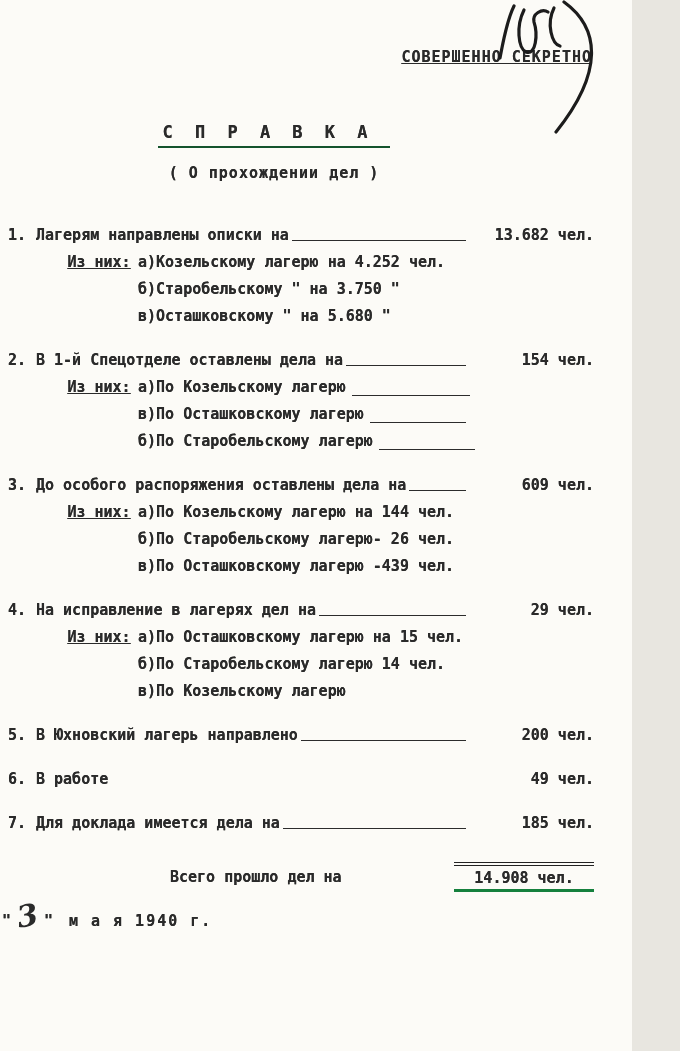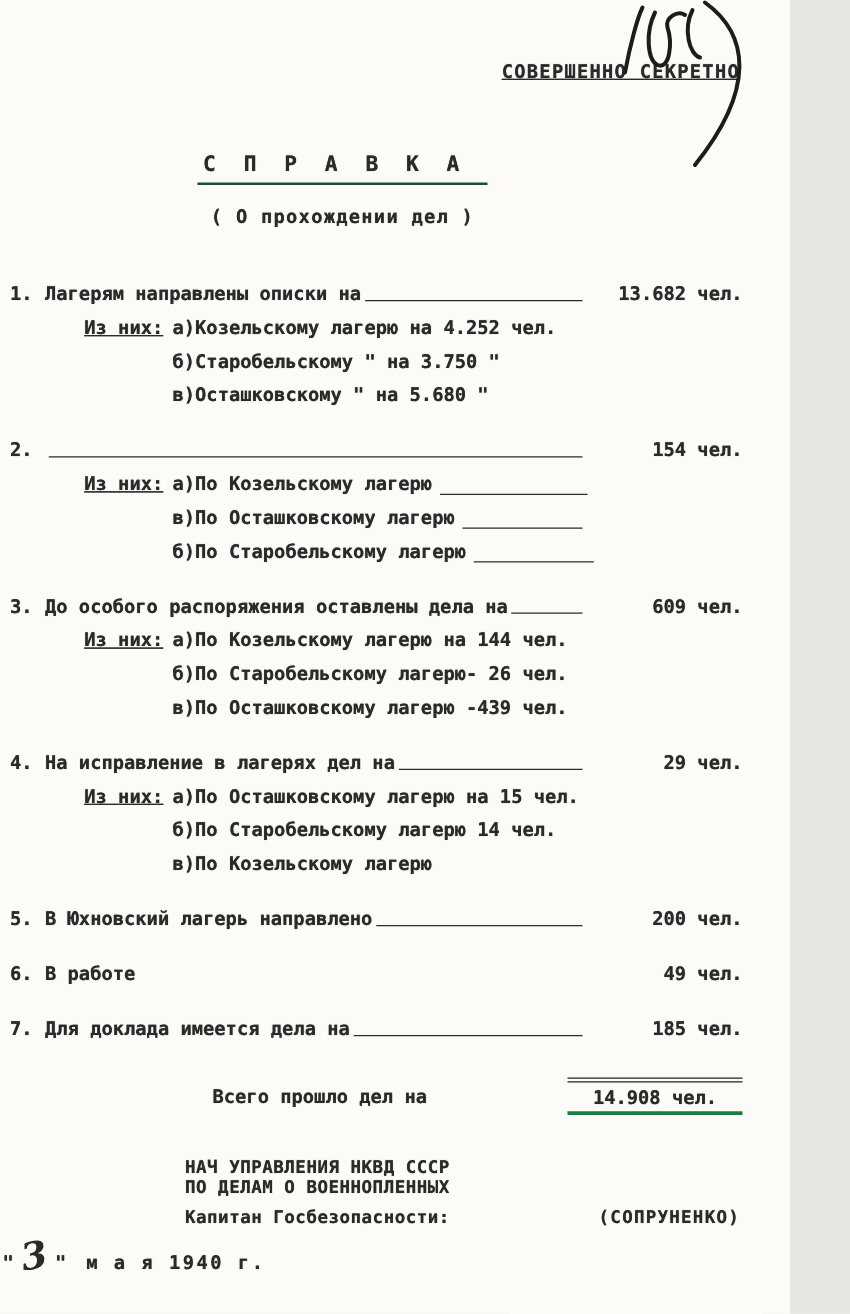--- a/index.html
+++ b/index.html
@@ -115,20 +115,21 @@
       <span class="sub-label"></span>
       <span class="sub-text">б)Старобельскому  "  на 3.750  "</span>
     </div>
     <div class="sub-row">
       <span class="sub-label"></span>
       <span class="sub-text">в)Осташковскому   "  на 5.680  "</span>
     </div>
 
     <div class="main-row">
       <span class="num">2.</span>
+      <span class="txt">В 1-й Спецотделе оставлены дела на</span>
       <span class="leader"></span>
       <span class="val">154 чел.</span>
     </div>
     <div class="sub-row">
       <span class="sub-label">Из них:</span>
       <span class="sub-text">а)По Козельскому лагерю</span>
       <span class="trail"></span>
     </div>
     <div class="sub-row">
       <span class="sub-label"></span>
@@ -201,28 +202,20 @@
     </div>
 
   </div>
 
   <div class="total-row">
     <span class="total-label">Всего прошло дел на</span>
     <span class="total-spacer"></span>
     <span class="total-value">14.908 чел.</span>
   </div>
 
-  <div class="sig">
-    <div>НАЧ УПРАВЛЕНИЯ НКВД СССР</div>
-    <div>ПО ДЕЛАМ О ВОЕННОПЛЕННЫХ</div>
-    <div class="sig-row3">
-      <span>Капитан Госбезопасности:</span>
-      <span class="sig-name">(СОПРУНЕНКО)</span>
-    </div>
-  </div>
 
   <div class="date-row">
     <span>"</span>
     <span class="hand-day">3</span>
     <span>"</span>
     <span class="date-rest">м а я  1940 г.</span>
   </div>
 
 </div>
 

